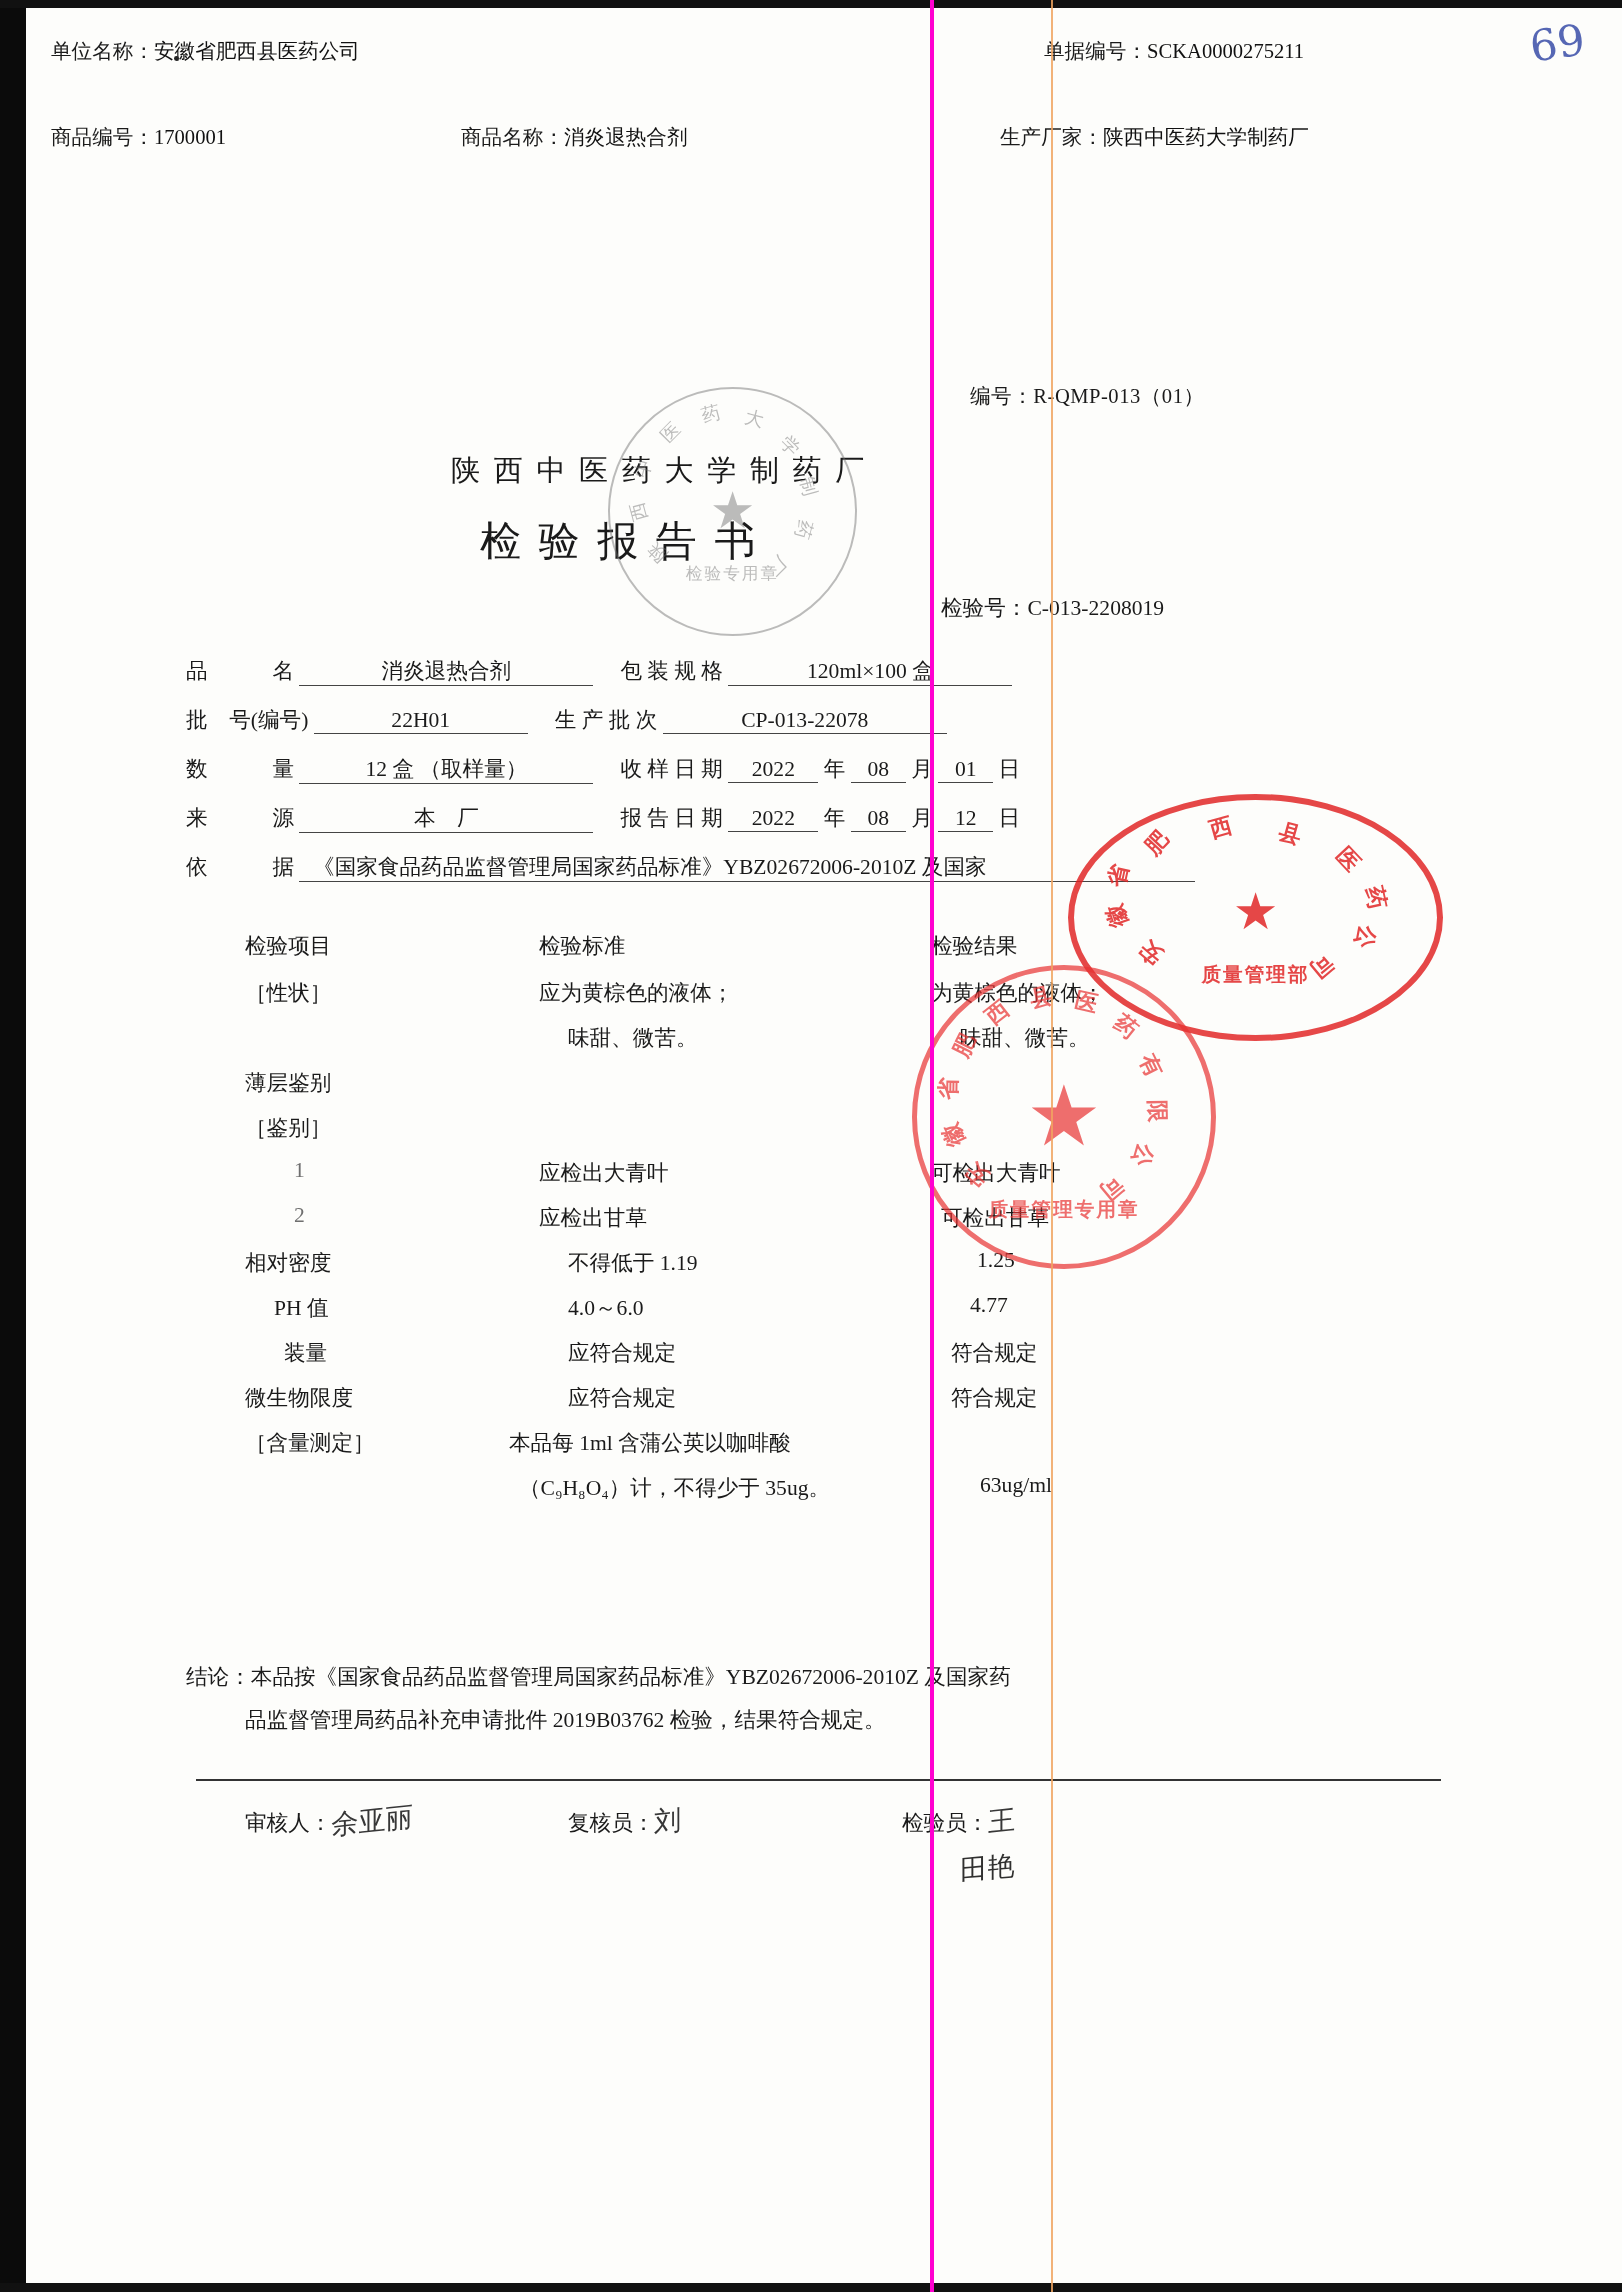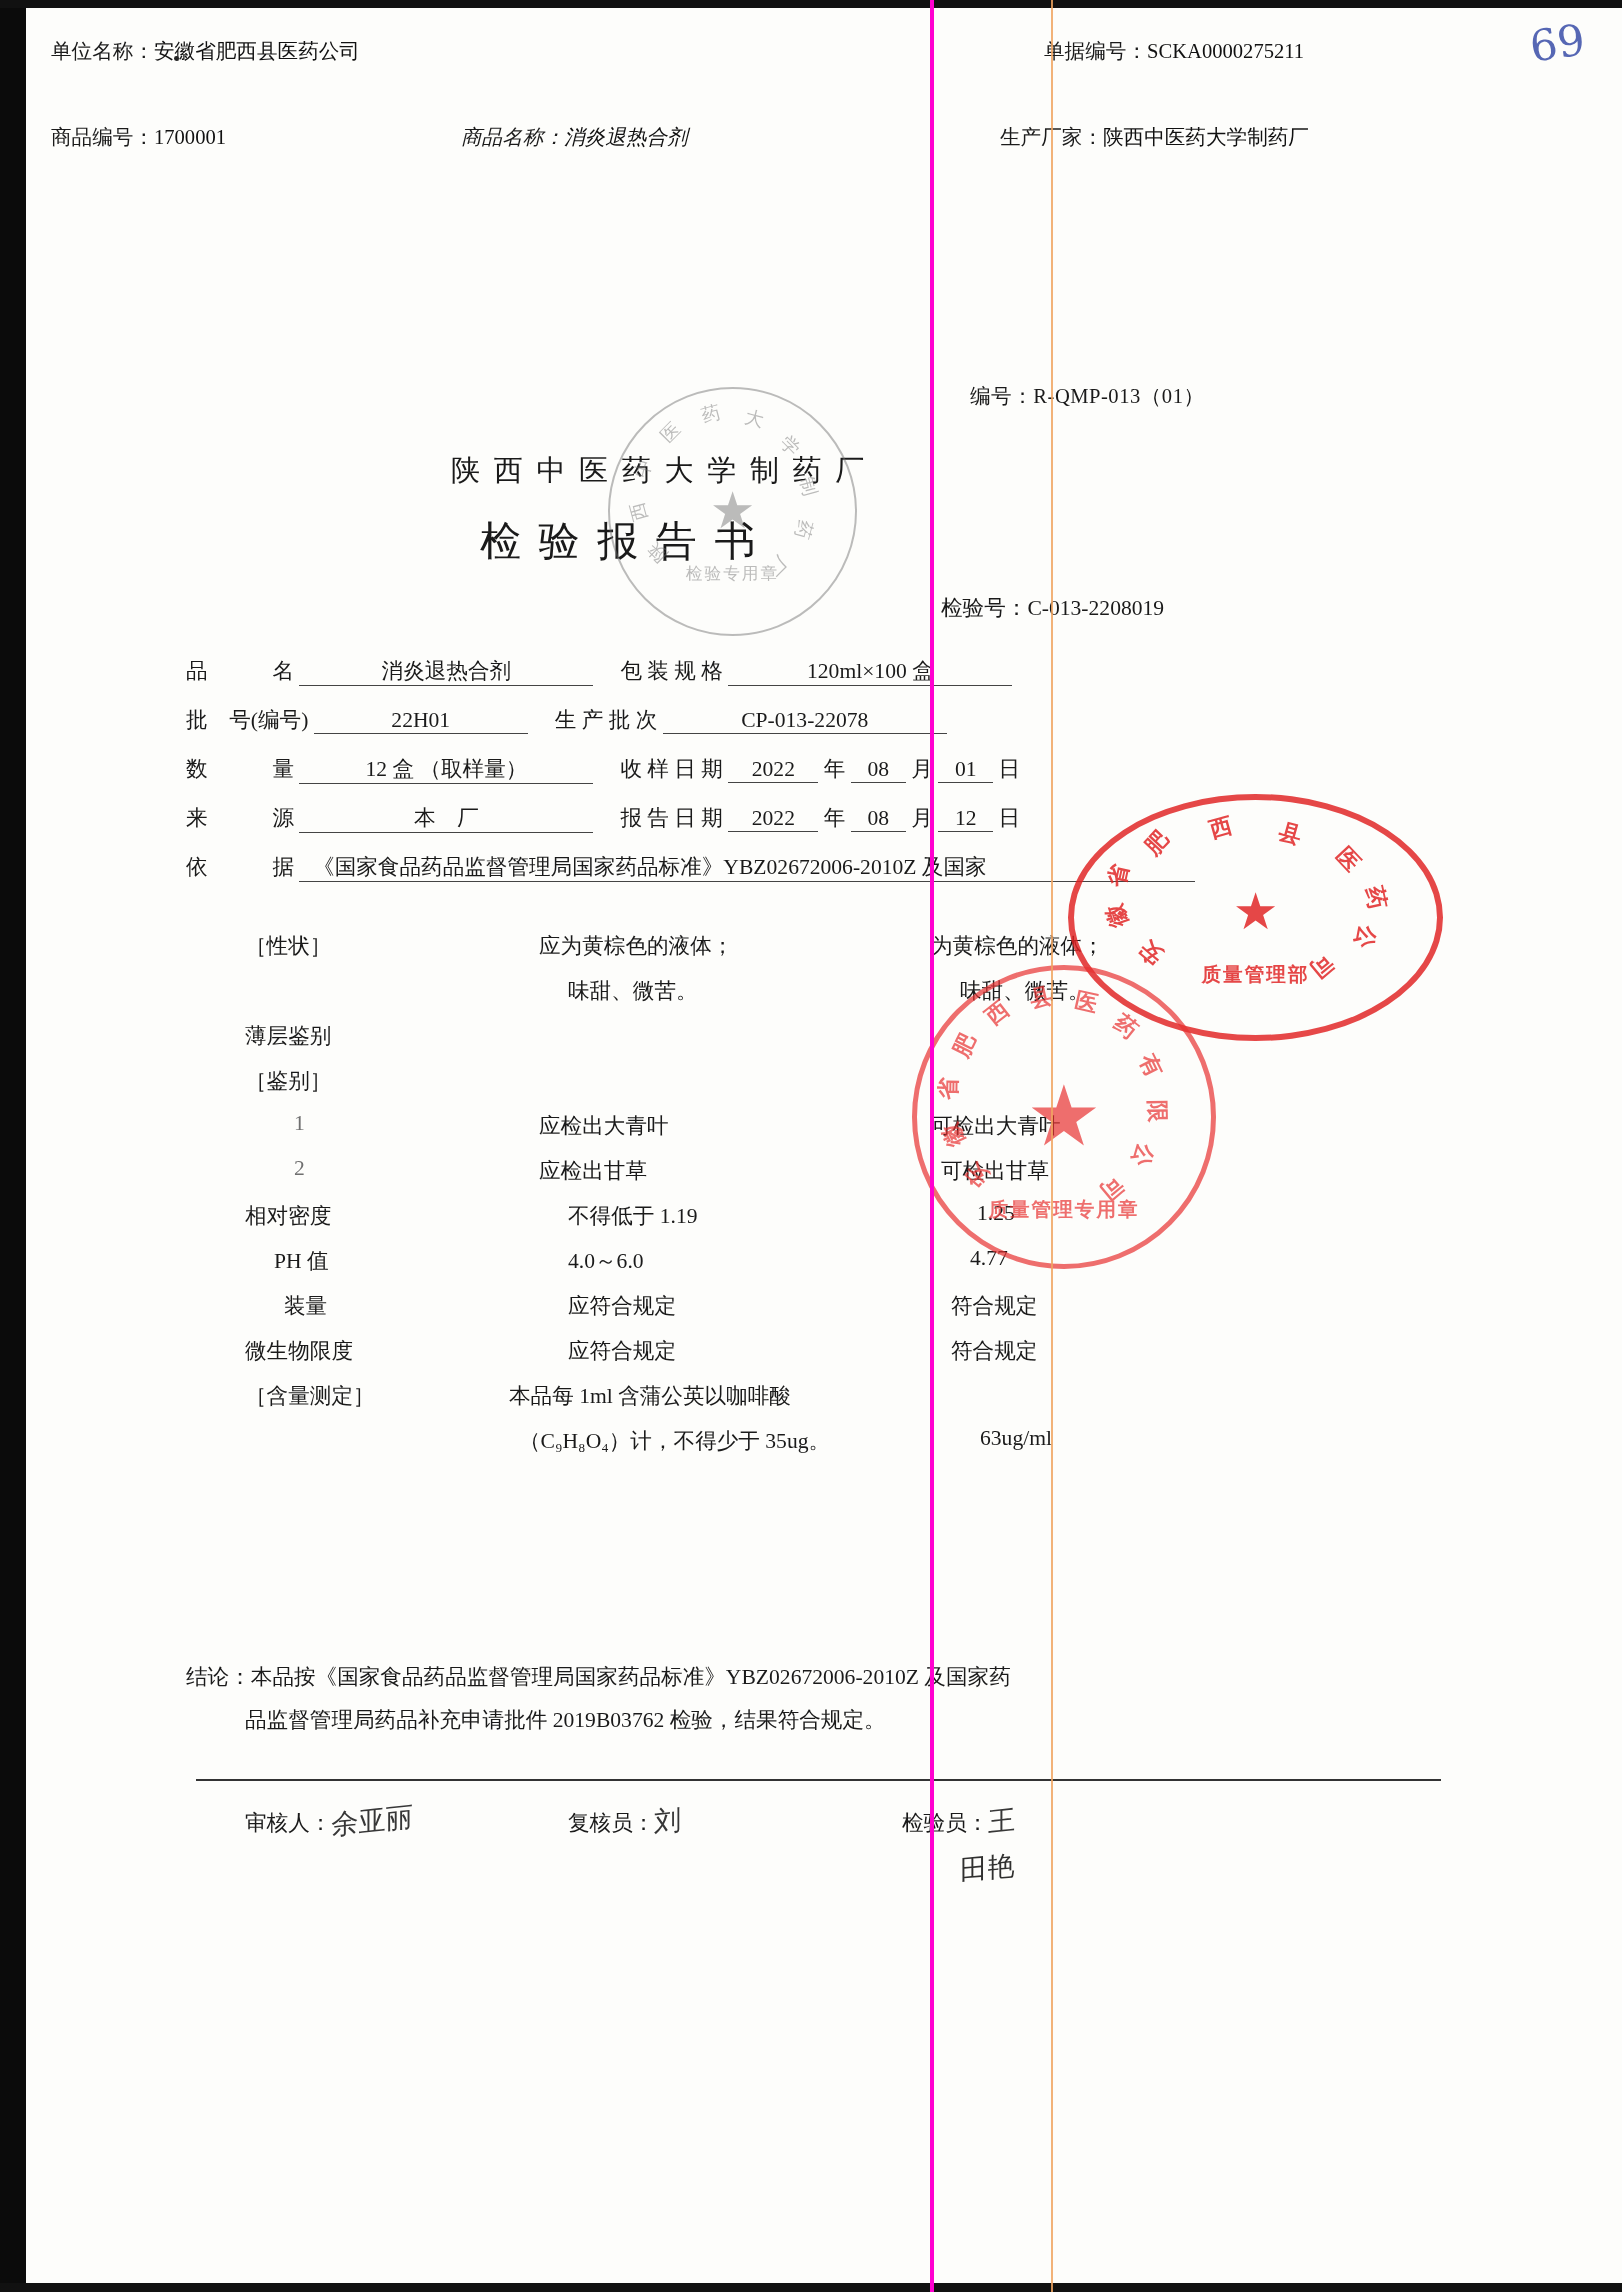--- a/index.html
+++ b/index.html
@@ -251,21 +251,21 @@
     </div>
     <div class="v-handmark"></div>
     <div class="v-row" style="left:1044px; top:37px;">
       <span class="v-label">单据编号：</span><span class="v-value">SCKA0000275211</span>
     </div>
     <div class="doc-number-hand">69</div>
 
     <div class="v-row" style="left:51px; top:123px;">
       <span class="v-label">商品编号：</span><span class="v-value">1700001</span>
     </div>
-    <div class="v-row" style="left:461px; top:123px;font-style:italic;">
+    <div class="v-row" style="left:461px; top:123px;">
       <span class="v-label">商品名称：</span><span class="v-value">消炎退热合剂</span>
     </div>
     <div class="v-row" style="left:1000px; top:123px;">
       <span class="v-label">生产厂家：</span><span class="v-value">陕西中医药大学制药厂</span>
     </div>
   </div>
 
   <div class="sheet">
 
     <div class="code-no">编号：R-QMP-013（01）</div>
@@ -315,20 +315,25 @@
         <span class="f-plain">日</span>
       </div>
 
       <div class="f-row" style="height:51px">
         <span class="f-key">依　　　据</span>
         <span class="f-fill" style="width:882px; text-align:left; padding-left:13.7px">《国家食品药品监督管理局国家药品标准》YBZ02672006-2010Z 及国家</span>
       </div>
     </div>
 
     <div class="results">
+      <div class="res-head">
+        <span class="col-a">检验项目</span>
+        <span class="col-b">检验标准</span>
+        <span class="col-c">检验结果</span>
+      </div>
 
       <div class="res-row">
         <span class="col-a">［性状］</span>
         <span class="col-b">应为黄棕色的液体；</span>
         <span class="col-c">为黄棕色的液体；</span>
       </div>
       <div class="res-row">
         <span class="col-a"></span>
         <span class="col-b" style="left:382px">味甜、微苦。</span>
         <span class="col-c" style="left:774px">味甜、微苦。</span>

